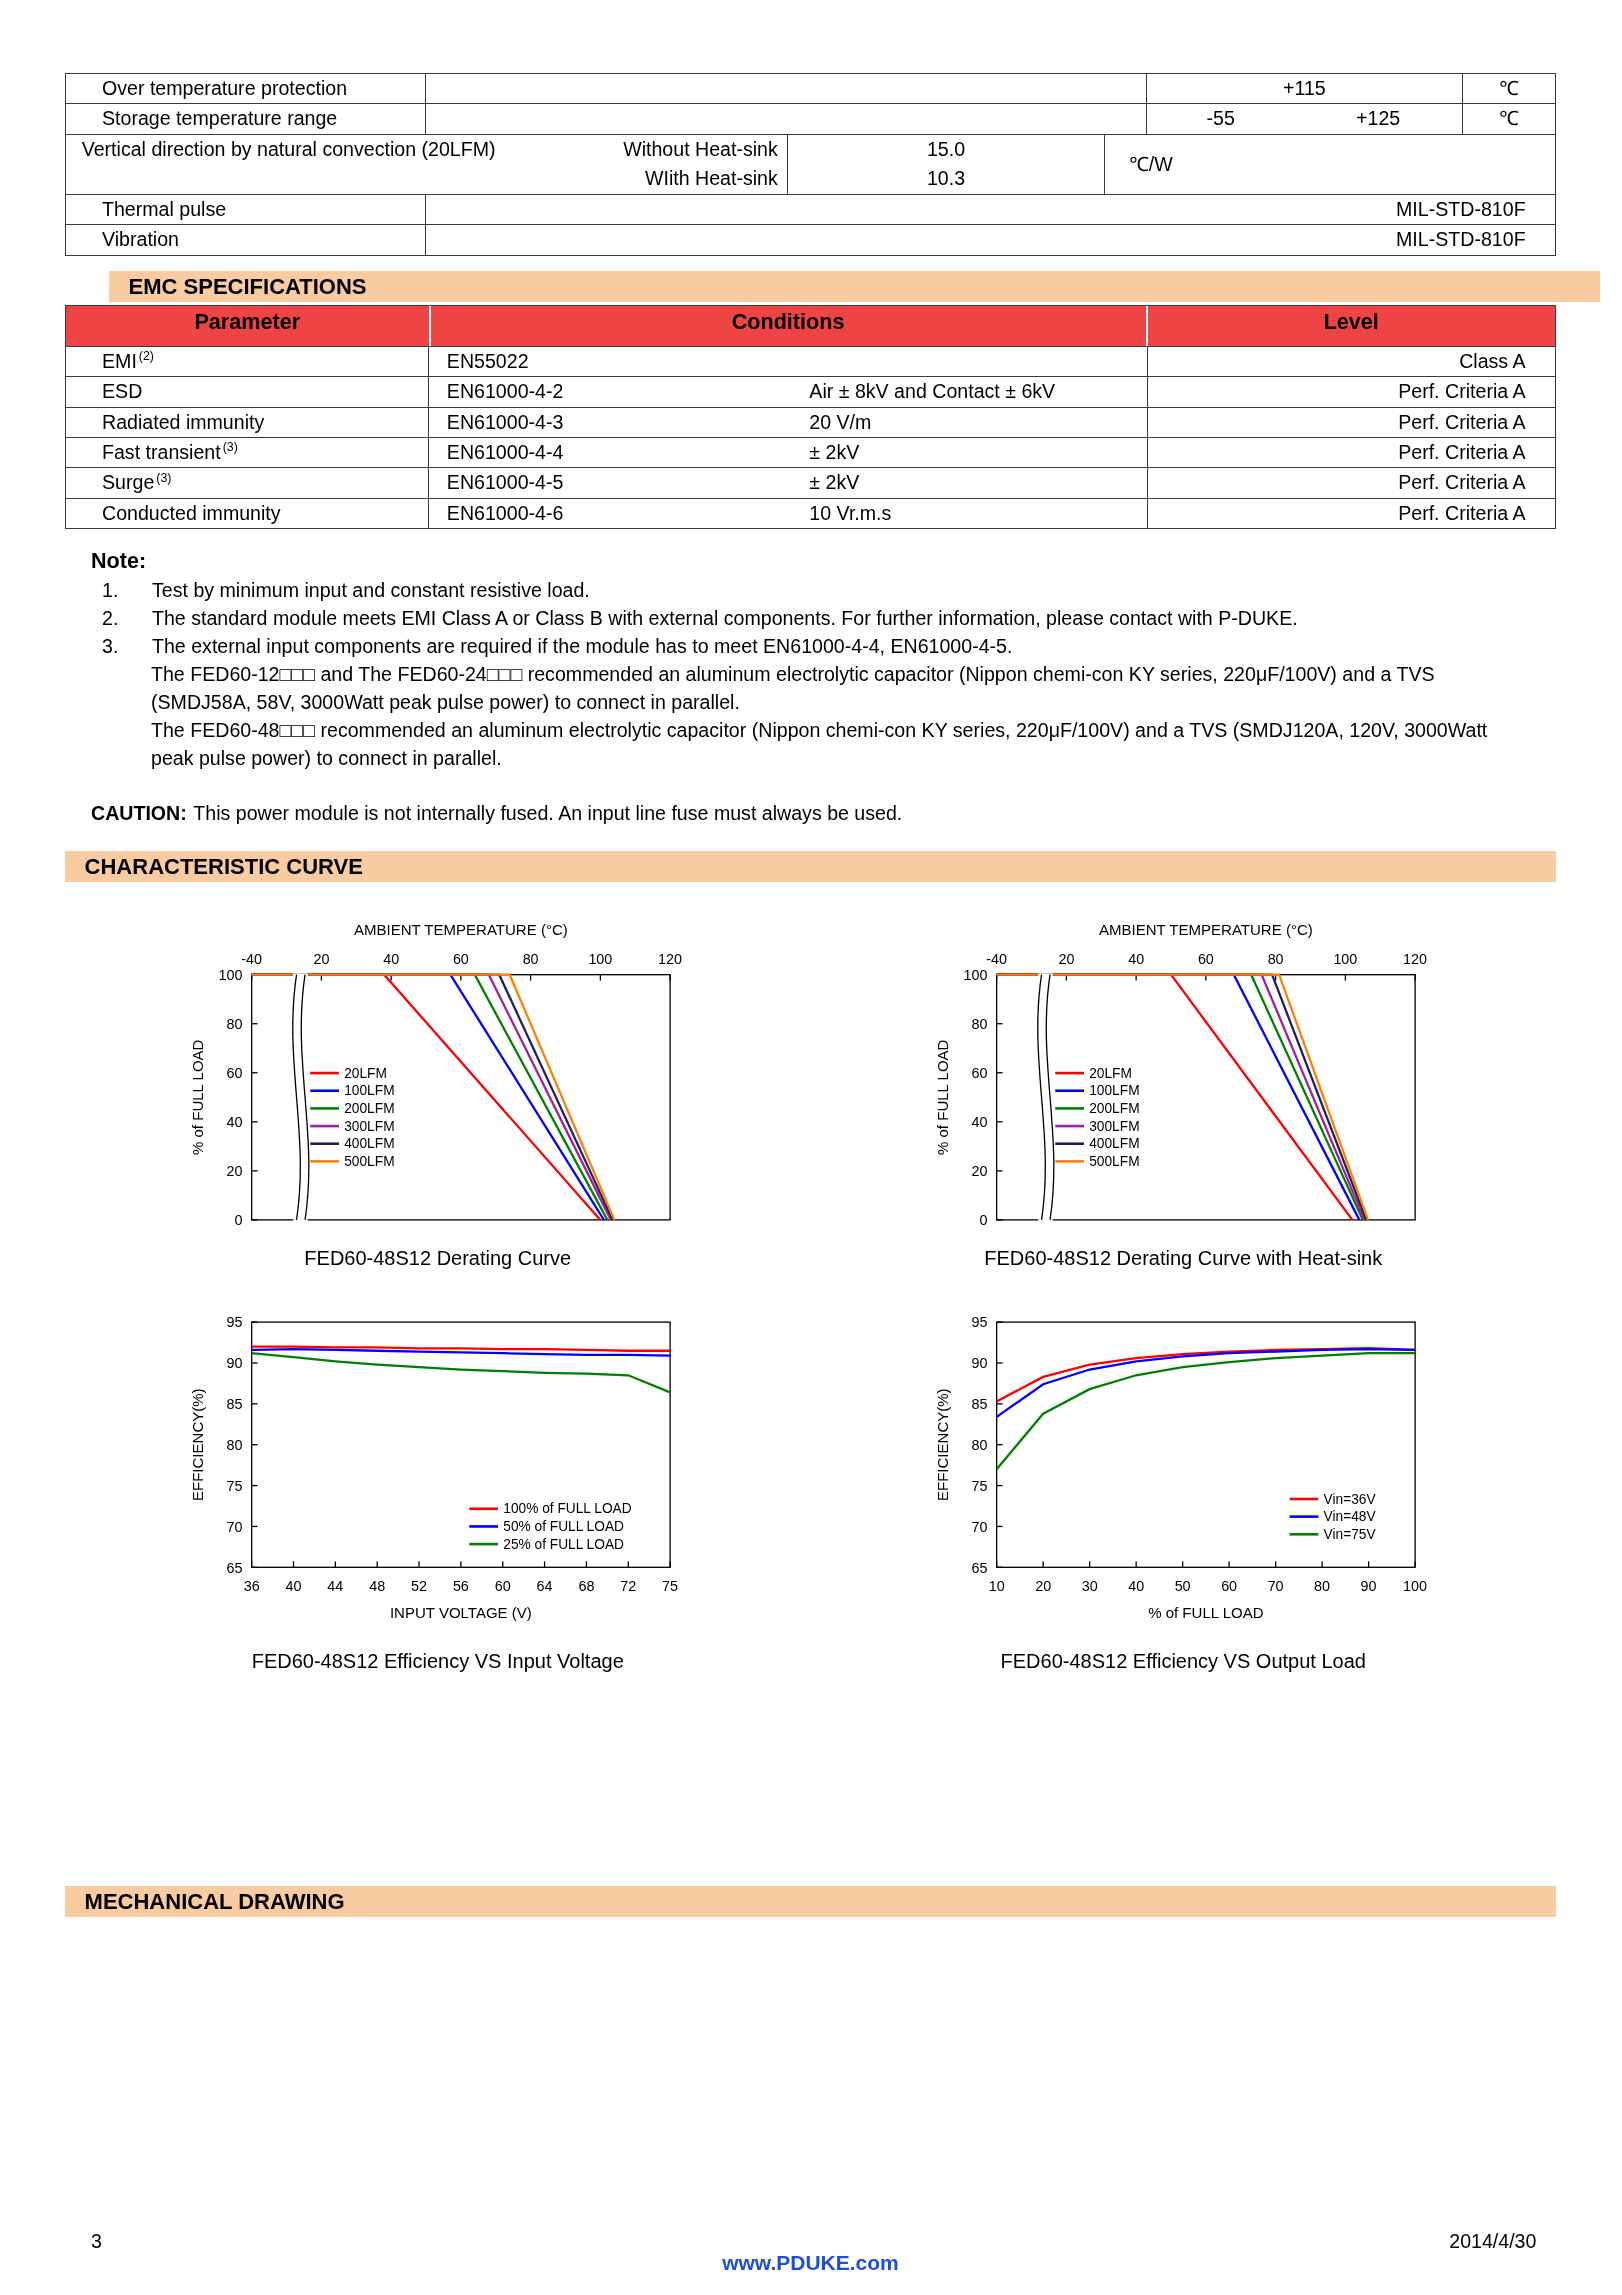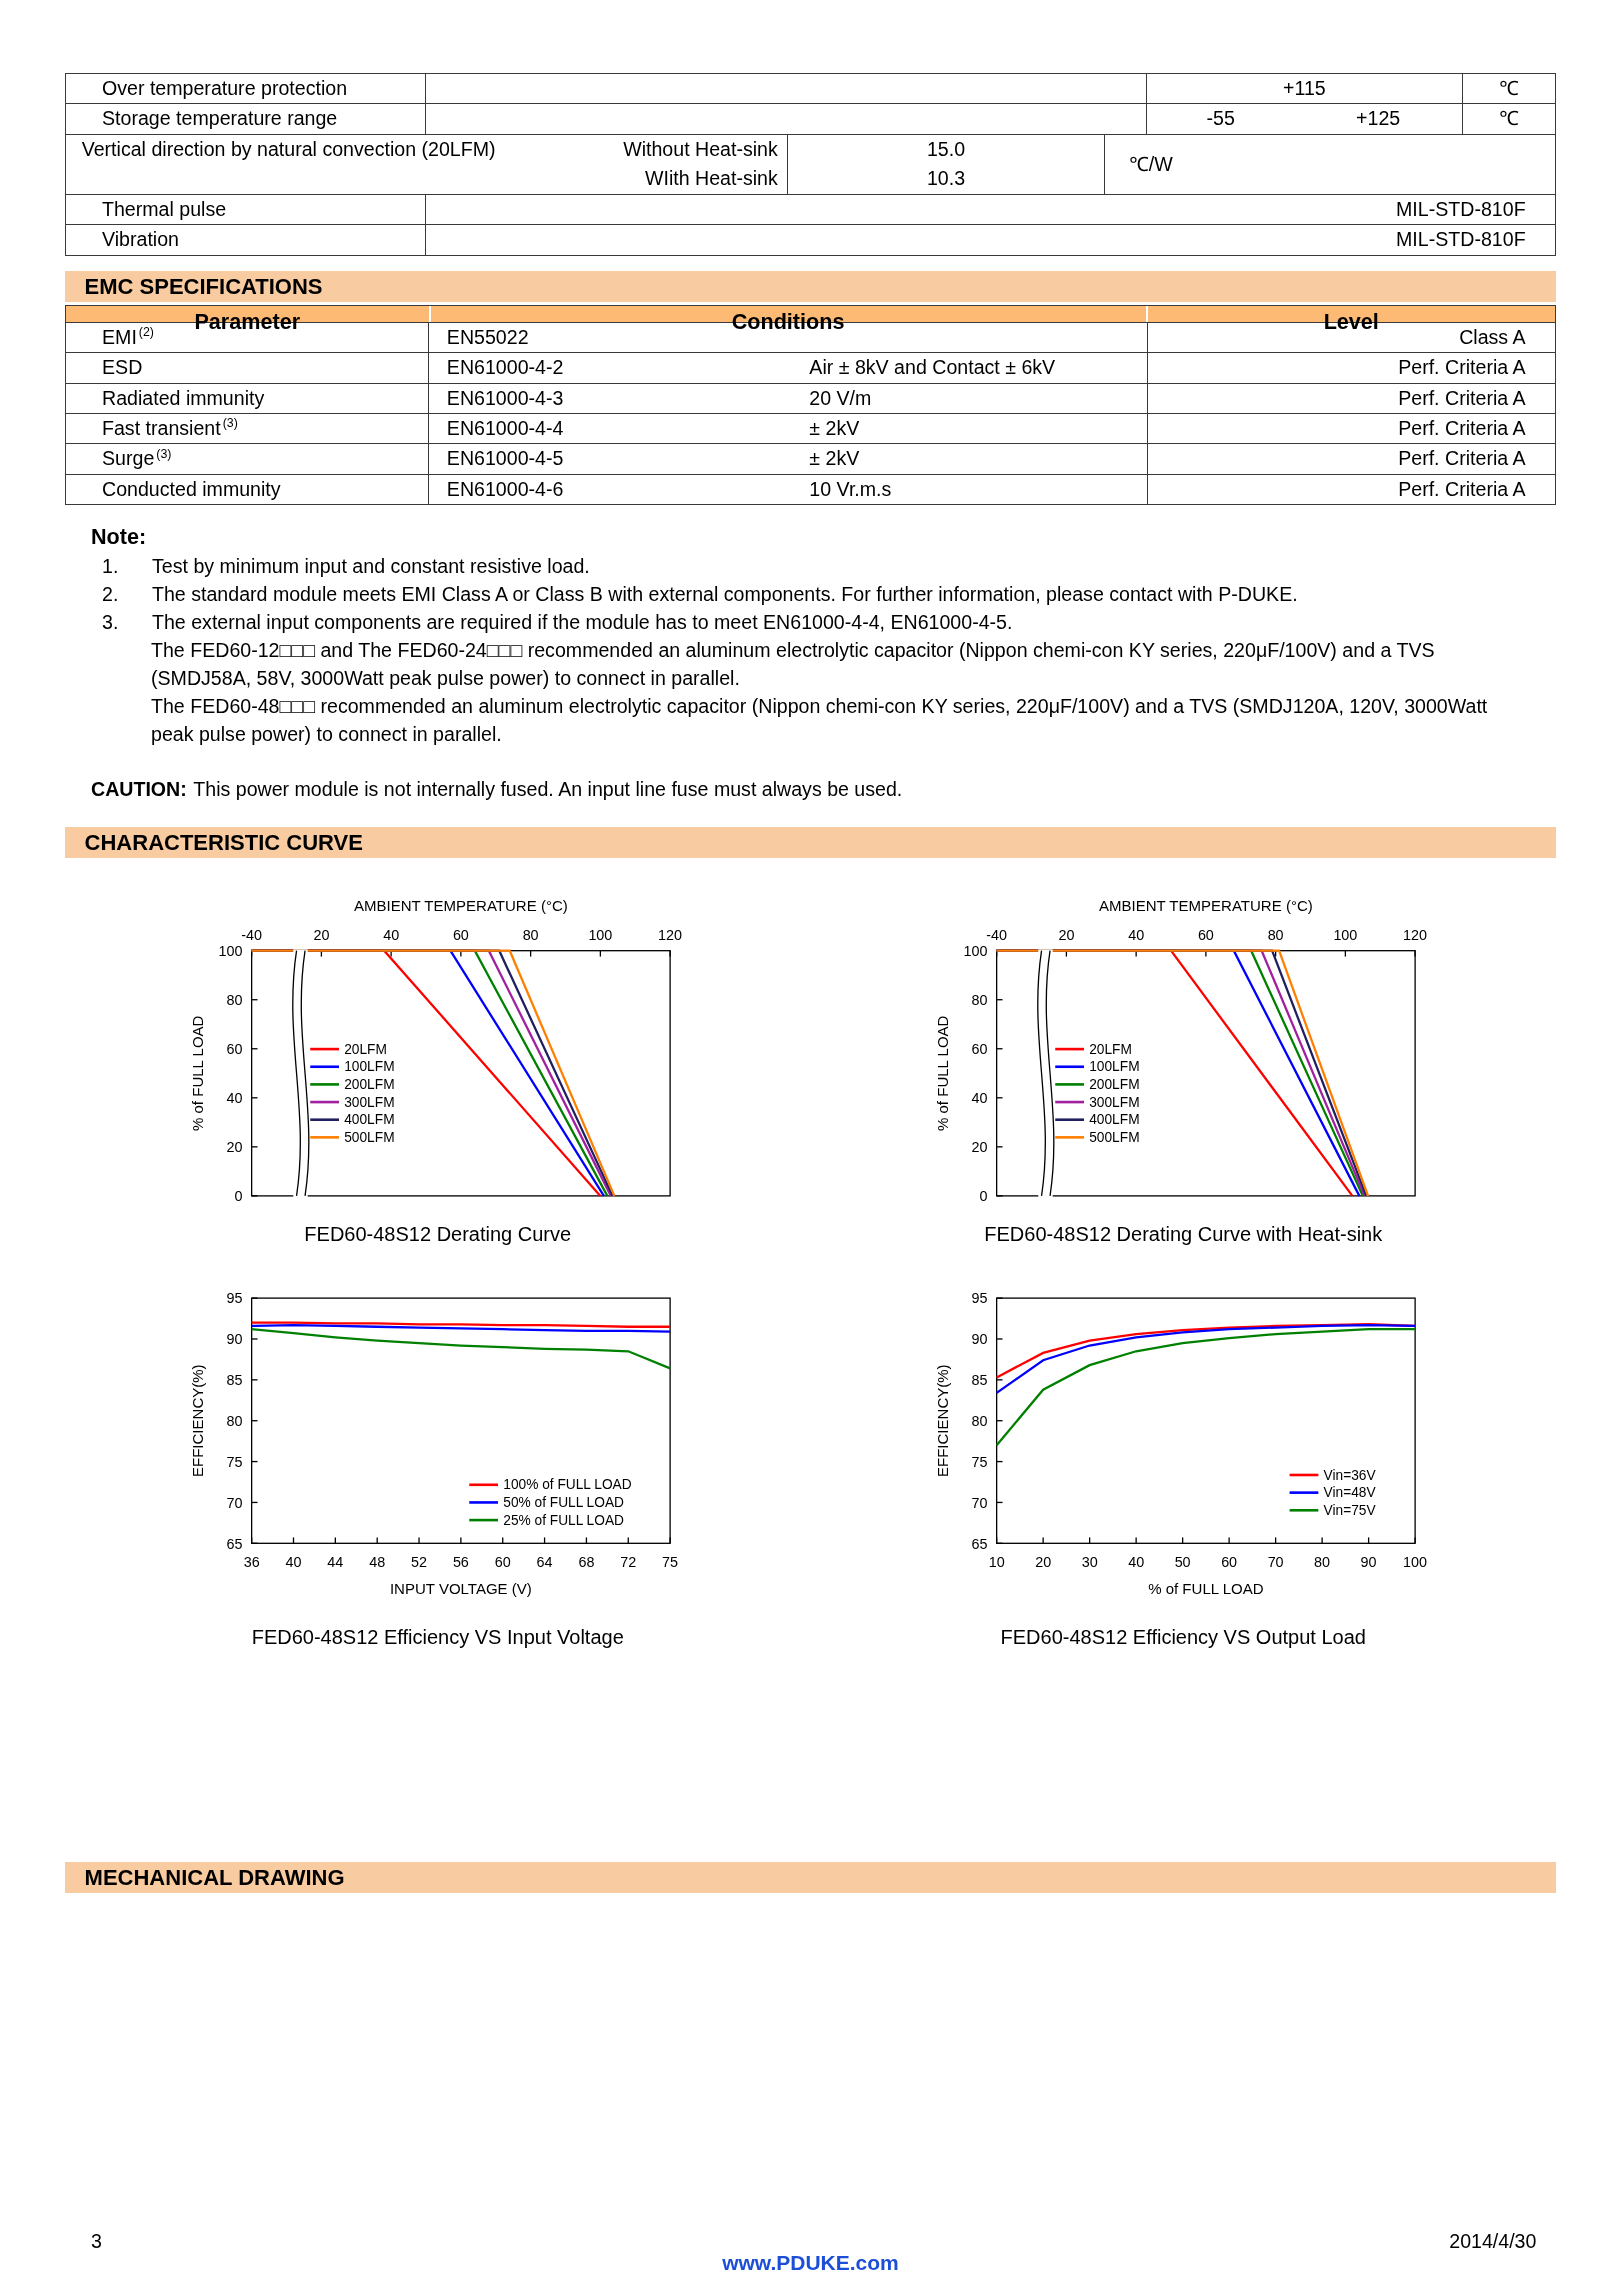--- a/index.html
+++ b/index.html
@@ -23,28 +23,28 @@
   .w-rest{width:1131px;text-align:right;padding-right:29.4px;}
   .h2{line-height:29px;}
   .b-flex{display:flex;height:100%;}
   .b-desc{padding-left:15.7px;line-height:29px;}
   .b-cases{margin-left:auto;text-align:right;padding-right:9.2px;line-height:29px;}
   .line44{line-height:29px;}
   .center-v{line-height:59px;}
   
   .section-bar{width:1491px;height:31px;line-height:31px;background:#F8CBA0;
     font-weight:bold;font-size:22px;padding-left:19.6px;box-sizing:border-box;}
-  .bar-emc{margin-top:15.7px;}
+  .bar-emc{margin-top:15.7px;margin-left:44px;}
   .bar-char{margin-top:26px;}
   .bar-mech{margin-top:213px;}
   
   .emc-table{width:1491px;border:1.3px solid #3a3a3a;box-sizing:border-box;margin-top:2.6px;}
   .emc-head{display:flex;border-bottom:1.3px solid #3a3a3a;}
-  .eh{height:16px;line-height:31px;text-align:center;font-weight:bold;font-size:21.6px;
-      background:#fdba74;box-sizing:border-box;}
+  .eh{height:40px;line-height:31px;text-align:center;font-weight:bold;font-size:21.6px;
+      background:#ef4444;box-sizing:border-box;}
   .eh.p{width:363px;}
   .eh.c{width:720px;border-left:2px solid #fff;border-right:2px solid #fff;}
   .eh.l{width:408px;}
   .emc-row{display:flex;border-bottom:1.3px solid #3a3a3a;height:29.4px;line-height:29.4px;}
   .emc-row:last-child{border-bottom:none;}
   .ec{box-sizing:border-box;height:29.4px;white-space:nowrap;}
   .ec.param{width:363px;padding-left:36px;border-right:1.3px solid #3a3a3a;}
   .ec.std{width:380px;padding-left:18.3px;}
   .ec.cond{width:340px;padding-left:1.3px;border-right:1.3px solid #3a3a3a;}
   .ec.level{width:408px;text-align:right;padding-right:29.4px;}

